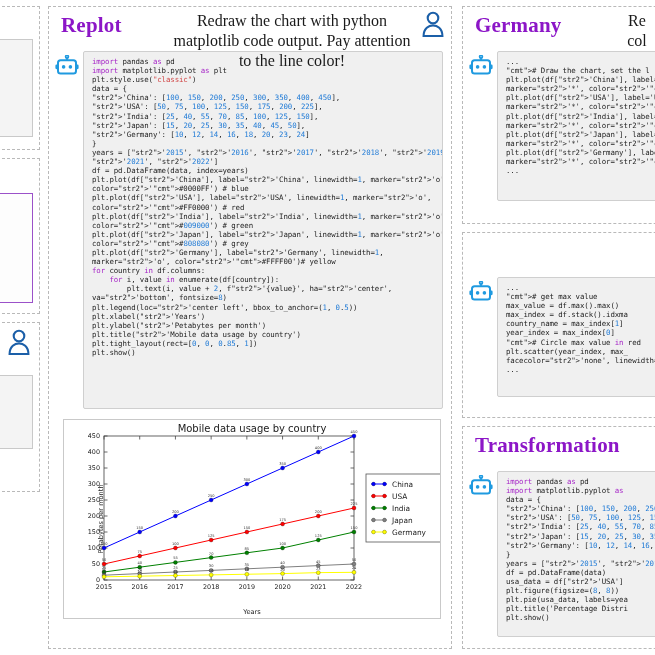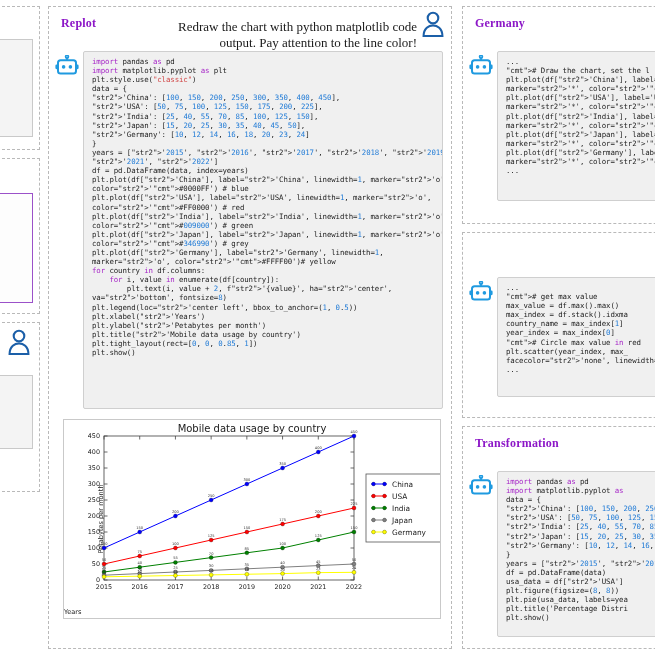--- a/index.html
+++ b/index.html
@@ -19,34 +19,34 @@
     overflow:hidden;
   }
   .panel-head{
     position:relative;
     padding:6px 10px 2px 12px;
     min-height:34px;
   }
   .panel-title{
     font-family:"Liberation Serif", serif;
     font-weight:bold;
-    font-size:12px;
+    font-size:21px;
     color:#8c16c7;
     letter-spacing:.2px;
     display:inline-block;
   }
   .panel-prompt{
     position:absolute;
-    left:118px;top:12px;
+    left:118px;top:4px;
     right:34px;
     font-family:"Liberation Serif", serif;
-    font-size:13px;
+    font-size:16px;
     color:#1a1a1a;
     line-height:1.25;
-    text-align:right;
+    text-align:center;
   }
   .user-icon{
     position:absolute;
     right:6px;top:4px;
     width:24px;height:26px;
   }
   .bot-row{
     display:flex;
     align-items:flex-start;
     padding:2px 8px 8px 6px;
@@ -106,20 +106,21 @@
     left:2px;top:50%;
     transform:translateY(-50%) rotate(-90deg);
     transform-origin:center;
     font-family:"DejaVu Sans", sans-serif;
     font-size:6.6px;color:#1a1a1a;
     white-space:nowrap;
   }
   .xlabel{
     position:absolute;
     left:0;right:0;bottom:2px;
+    text-align:center;
     font-family:"DejaVu Sans", sans-serif;
     font-size:6.6px;color:#1a1a1a;
   }
   .plot-svg{position:absolute;left:0;top:0;}
   .ytick,.xtick{
     font-family:"DejaVu Sans", sans-serif;
     font-size:6.4px;fill:#1a1a1a;
   }
   .dlabel{font-family:"DejaVu Sans", sans-serif;font-size:3.6px;fill:#333;}
   .legendtxt{font-family:"DejaVu Sans", sans-serif;font-size:7.4px;fill:#1a1a1a;}
@@ -180,21 +181,21 @@
 years = [<span class="&lt;span">"str2"</span>&gt;'<span class="num">2015</span>', <span class="&lt;span">"str2"</span>&gt;'<span class="num">2016</span>', <span class="&lt;span">"str2"</span>&gt;'<span class="num">2017</span>', <span class="&lt;span">"str2"</span>&gt;'<span class="num">2018</span>', <span class="&lt;span">"str2"</span>&gt;'<span class="num">2019</span>', &gt;'',
 <span class="&lt;span">"str2"</span>&gt;'<span class="num">2021</span>', <span class="&lt;span">"str2"</span>&gt;'<span class="num">2022</span>']
 df = pd.DataFrame(data, index=years)
 plt.plot(df[<span class="&lt;span">"str2"</span>&gt;'China'], label=<span class="&lt;span">"str2"</span>&gt;'China', linewidth=<span class="num">1</span>, marker=<span class="&lt;span">"str2"</span>&gt;'o',
 color=<span class="&lt;span">"str2"</span>&gt;'<span class="&lt;span">"cmt"</span>&gt;#0000FF') # blue
 plt.plot(df[<span class="&lt;span">"str2"</span>&gt;'USA'], label=<span class="&lt;span">"str2"</span>&gt;'USA', linewidth=<span class="num">1</span>, marker=<span class="&lt;span">"str2"</span>&gt;'o',
 color=<span class="&lt;span">"str2"</span>&gt;'<span class="&lt;span">"cmt"</span>&gt;#FF0000') # red
 plt.plot(df[<span class="&lt;span">"str2"</span>&gt;'India'], label=<span class="&lt;span">"str2"</span>&gt;'India', linewidth=<span class="num">1</span>, marker=<span class="&lt;span">"str2"</span>&gt;'o',
 color=<span class="&lt;span">"str2"</span>&gt;'<span class="&lt;span">"cmt"</span>&gt;#<span class="num">009000</span>') # green
 plt.plot(df[<span class="&lt;span">"str2"</span>&gt;'Japan'], label=<span class="&lt;span">"str2"</span>&gt;'Japan', linewidth=<span class="num">1</span>, marker=<span class="&lt;span">"str2"</span>&gt;'o',
-color=<span class="&lt;span">"str2"</span>&gt;'<span class="&lt;span">"cmt"</span>&gt;#<span class="num">346990</span>') # grey
+color=<span class="&lt;span">"str2"</span>&gt;'<span class="&lt;span">"cmt"</span>&gt;#<span class="num">808080</span>') # grey
 plt.plot(df[<span class="&lt;span">"str2"</span>&gt;'Germany'], label=<span class="&lt;span">"str2"</span>&gt;'Germany', linewidth=<span class="num">1</span>,
 marker=<span class="&lt;span">"str2"</span>&gt;'o', color=<span class="&lt;span">"str2"</span>&gt;'<span class="&lt;span">"cmt"</span>&gt;#FFFF00')# yellow
 <span class="kw">for</span> country <span class="kw">in</span> df.columns:
     <span class="kw">for</span> i, value <span class="kw">in</span> enumerate(df[country]):
         plt.text(i, value + <span class="num">2</span>, f<span class="&lt;span">"str2"</span>&gt;'{value}', ha=<span class="&lt;span">"str2"</span>&gt;'center',
 va=<span class="&lt;span">"str2"</span>&gt;'bottom', fontsize=<span class="num">8</span>)
 plt.legend(loc=<span class="&lt;span">"str2"</span>&gt;'center left', bbox_to_anchor=(<span class="num">1</span>, <span class="num">0</span>.<span class="num">5</span>))
 plt.xlabel(<span class="&lt;span">"str2"</span>&gt;'Years')
 plt.ylabel(<span class="&lt;span">"str2"</span>&gt;'Petabytes per month')
 plt.title(<span class="&lt;span">"str2"</span>&gt;'Mobile data usage by country')

